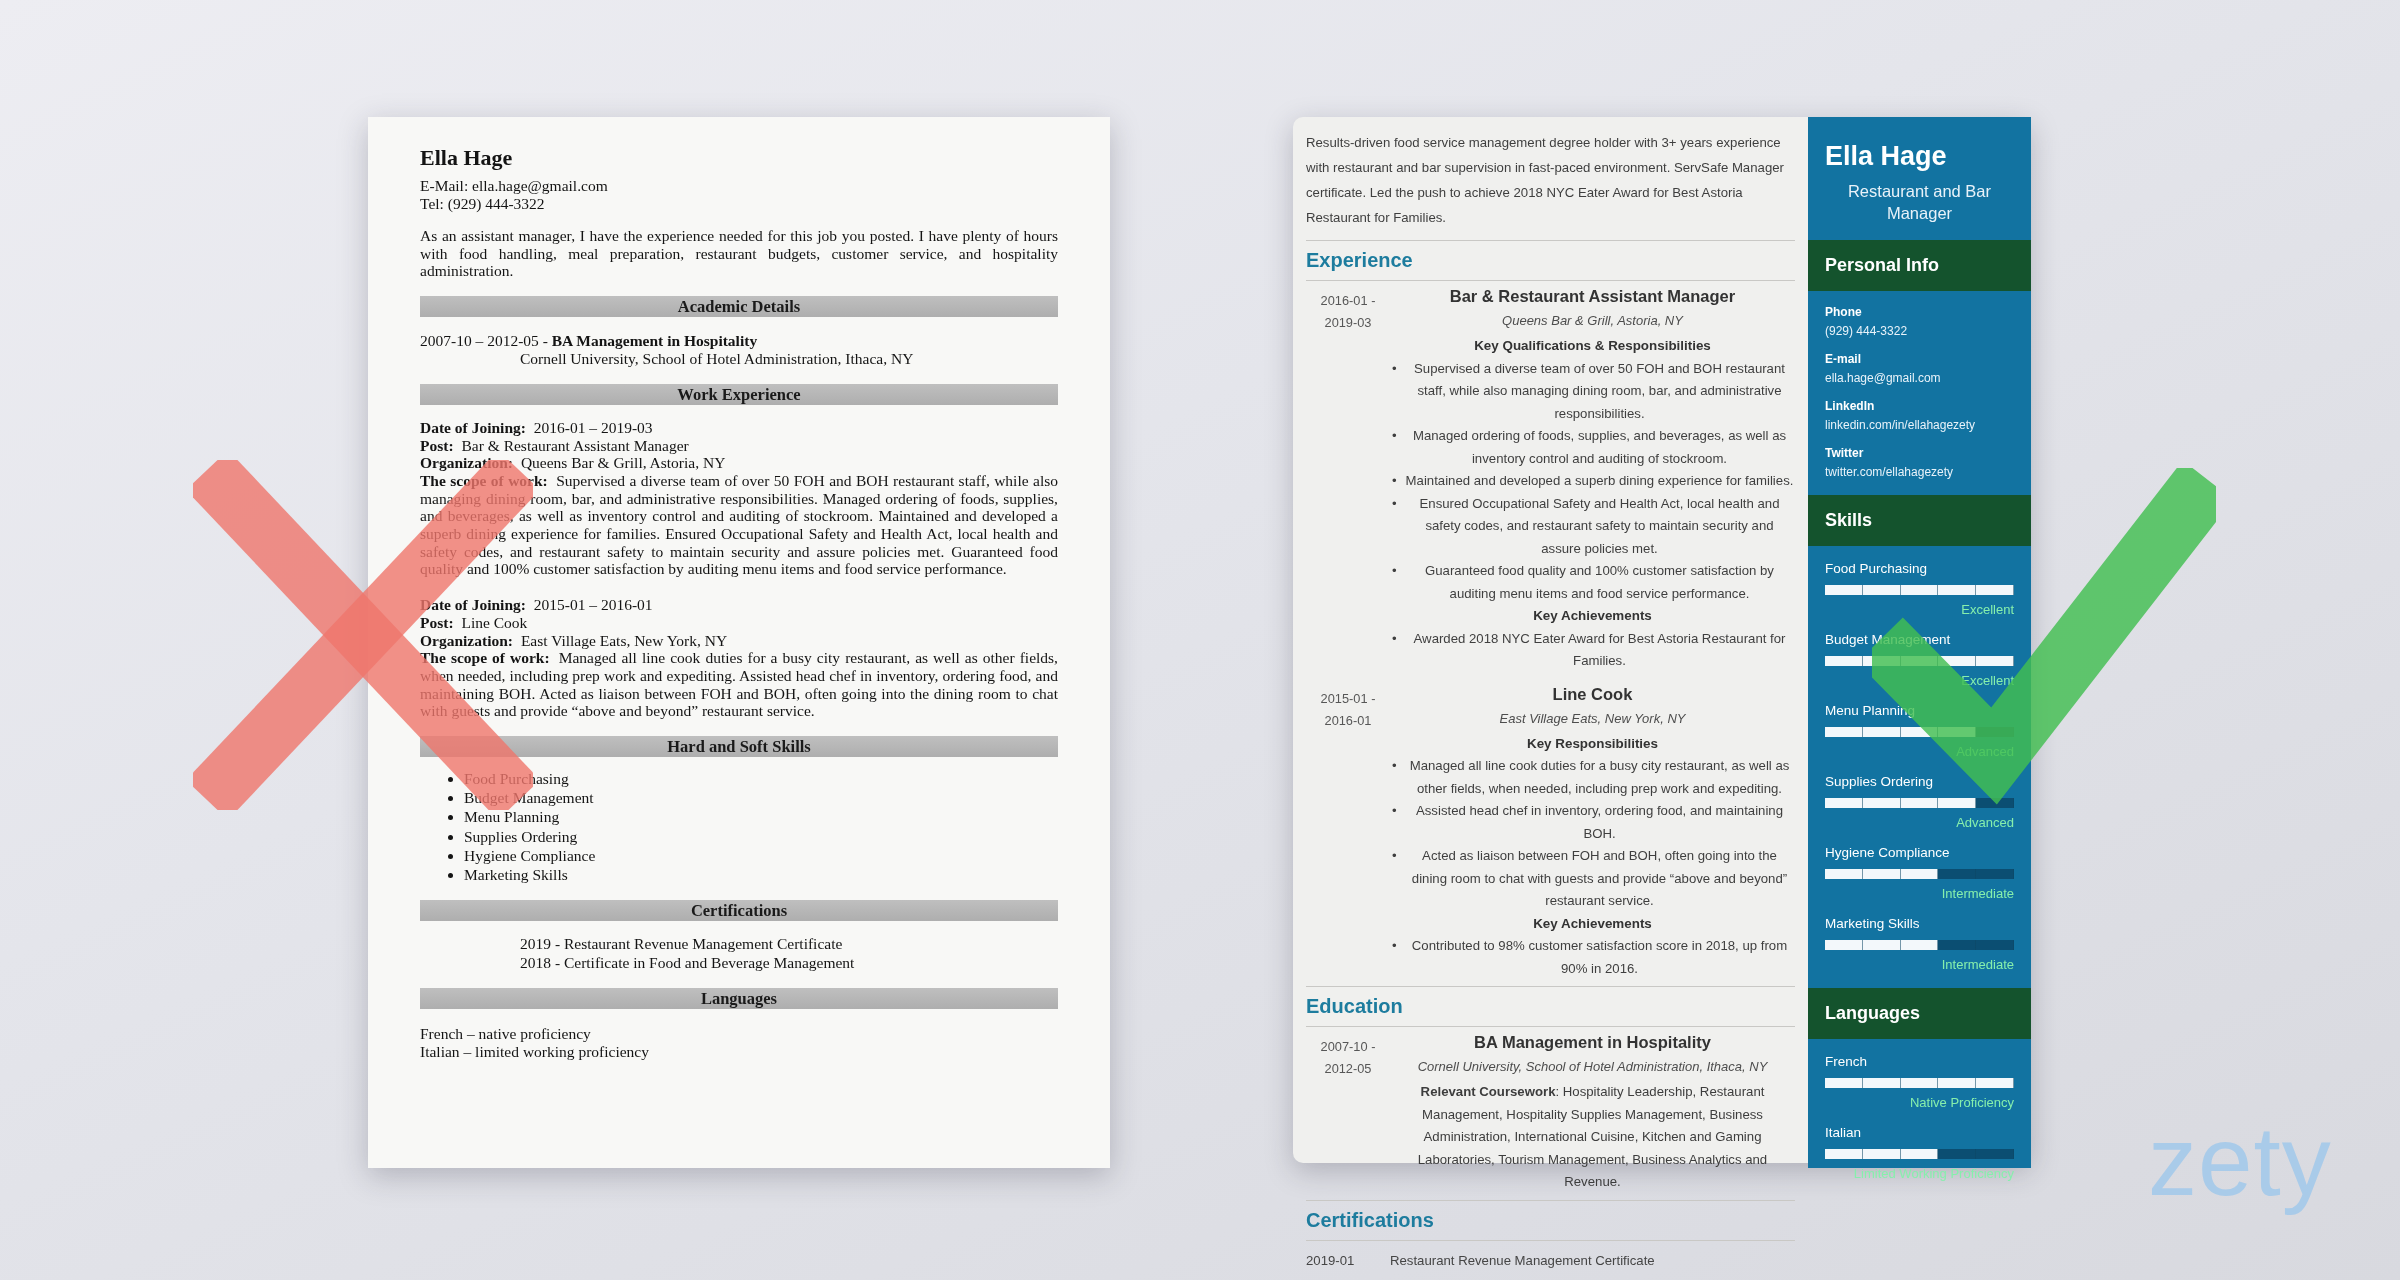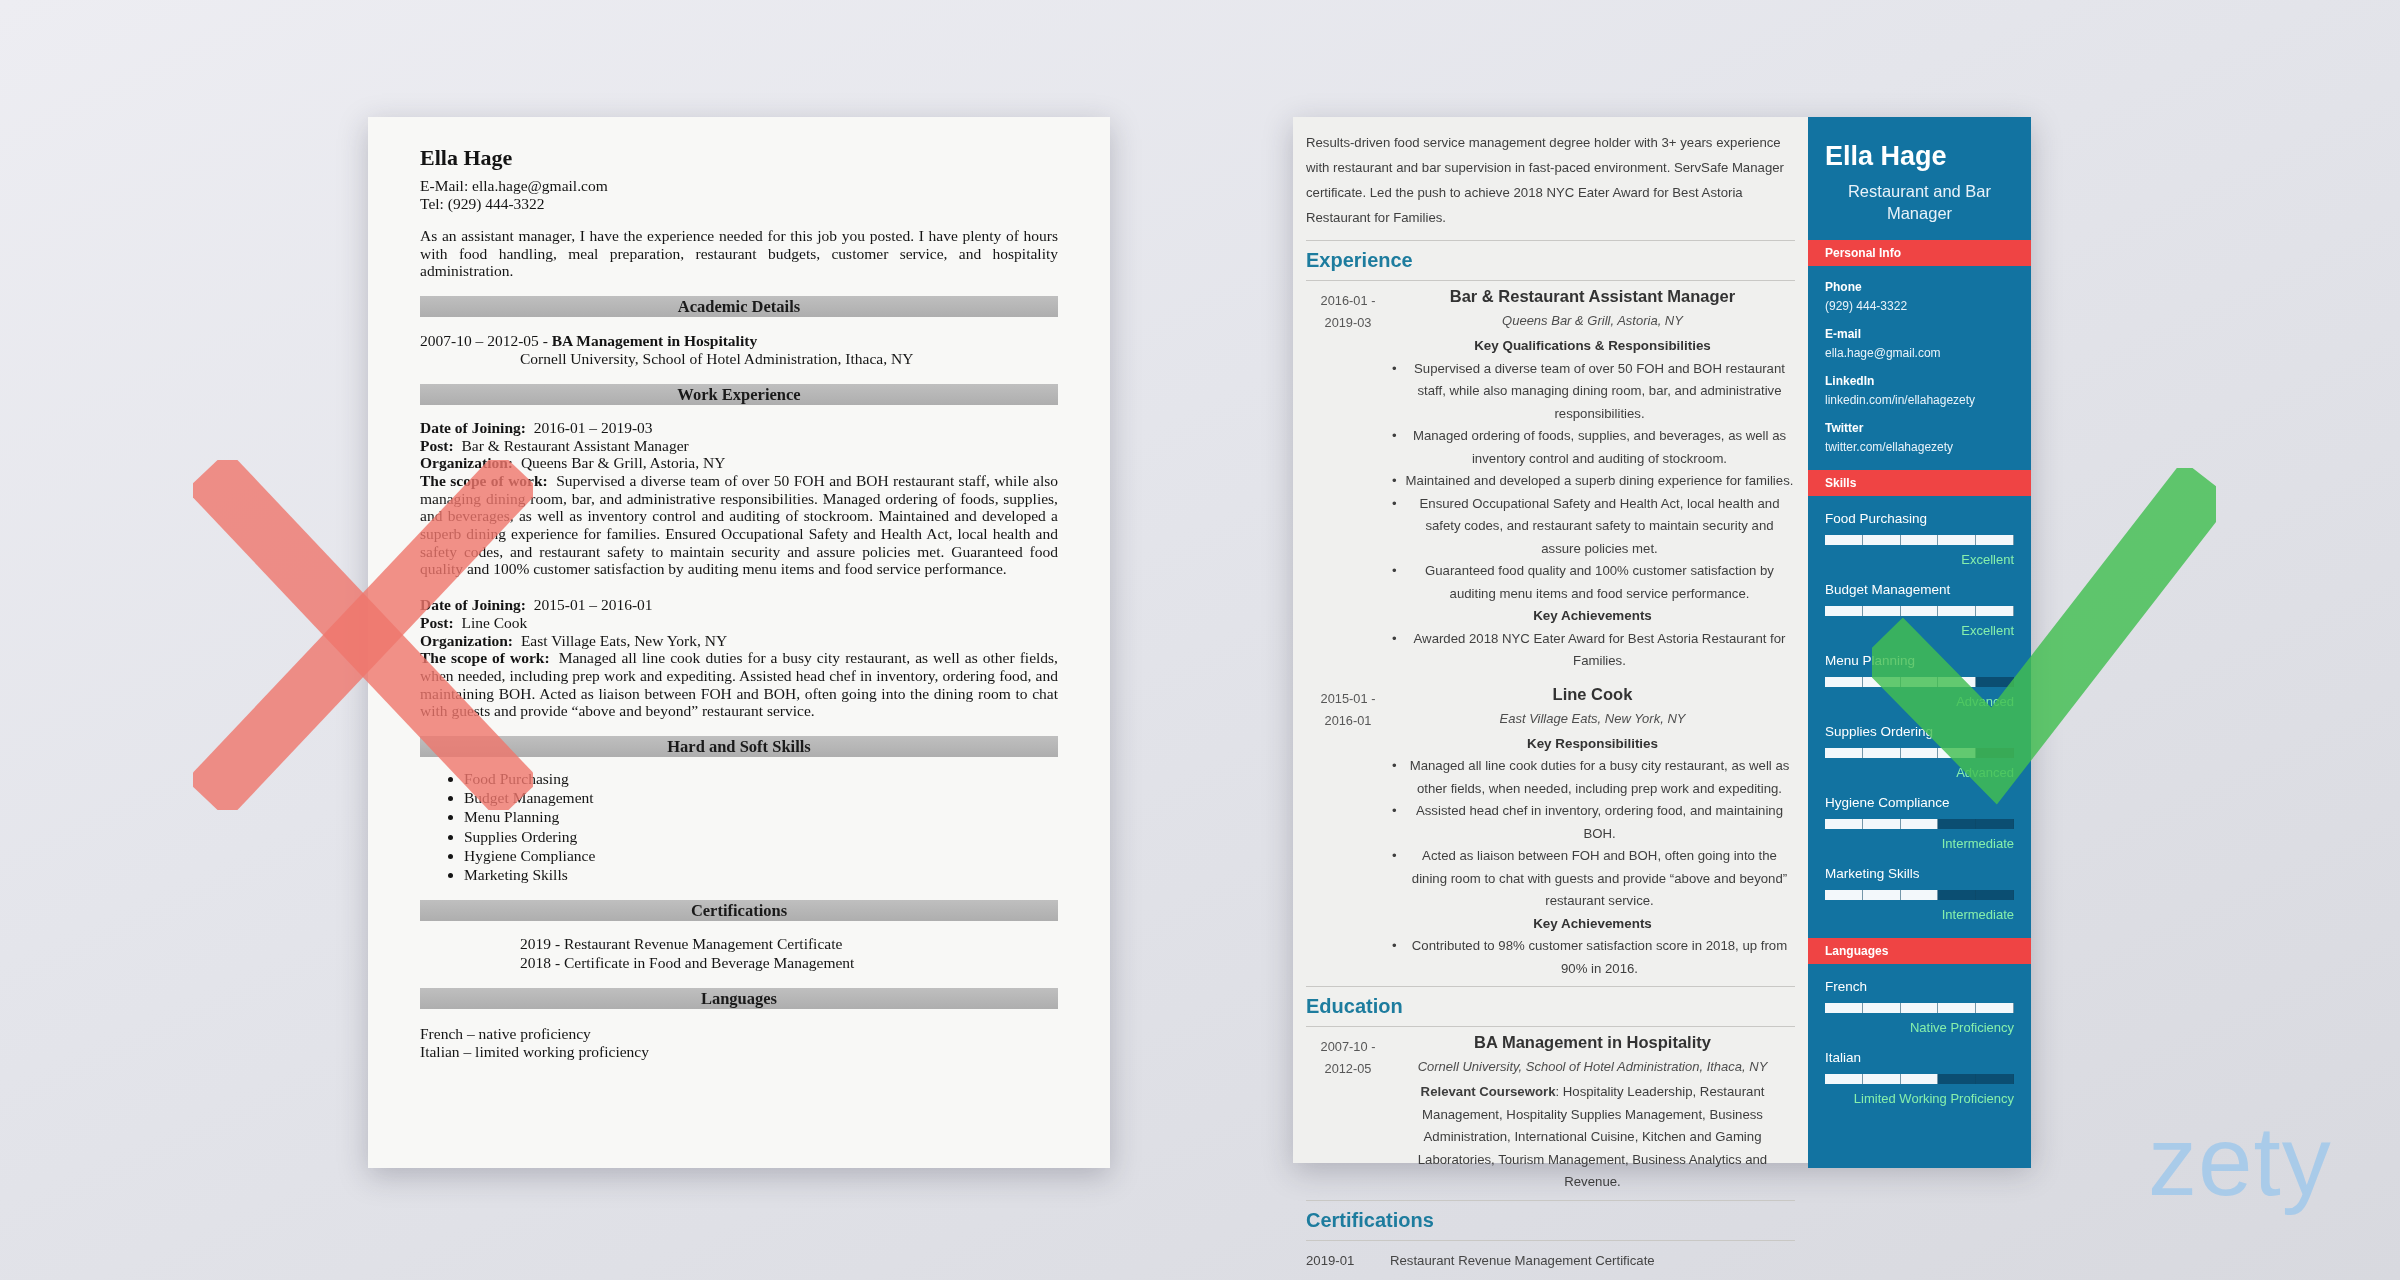--- a/index.html
+++ b/index.html
@@ -33,21 +33,21 @@
   .lr-list{margin:12px 0 0 44px;padding:0;font-size:15.5px;line-height:19.2px;}
   .lr-indent{margin:14px 0 0 100px;font-size:15.5px;line-height:18.5px;}
   .lr-langs{margin-top:16px;font-size:15.5px;line-height:18px;}
 
   
   .x-mark{position:absolute;left:193px;top:460px;}
 
   
   .page-right{
     position:absolute;left:1293px;top:117px;width:738px;height:1046px;
-    box-shadow:0 8px 28px rgba(40,40,60,.25);background:#f0f0ee;
+    box-shadow:0 8px 28px rgba(40,40,60,.25);background:#f0f0ee;border-radius:10px;
   }
   .rr-main{
     position:absolute;left:0;top:0;width:515px;height:1046px;
     padding:13px 13px 0;box-sizing:border-box;color:#3d3d3d;
   }
   .rr-summary{font-size:13.2px;line-height:25px;margin:0 0 10px;color:#3f3f3f;}
   .rr-rule{border:0;border-top:1px solid #c9c8c5;margin:0;}
   .rr-h2{color:#1d7c9e;font-size:20px;font-weight:bold;margin:8px 0;}
   .rr-job{display:grid;grid-template-columns:84px 1fr;padding:5px 0 6px;text-align:center;}
   .rr-dates{font-size:12.8px;color:#575757;line-height:22px;padding-top:4px;}
@@ -60,21 +60,21 @@
   .rr-course{font-size:13.2px;line-height:22.5px;margin:0;}
   .rr-cert-row{display:grid;grid-template-columns:84px 1fr;font-size:13.2px;line-height:28px;color:#454545;padding-top:6px;}
 
   
   .rr-sidebar{
     position:absolute;left:515px;top:0;width:223px;height:1051px;
     background:#1273a1;color:#fff;padding:14px 17px;box-sizing:border-box;
   }
   .sb-name{font-size:27px;font-weight:bold;margin:10px 0 8px;}
   .sb-title{font-size:16.5px;line-height:22px;color:#e8f2f9;margin:0;text-align:center;}
-  .sb-band{margin:16px -17px 0;background:#ef4444;padding:6px 17px;font-size:12px;font-weight:bold;}
+  .sb-band{margin:16px -17px 0;background:#14532d;padding:15px 17px;font-size:18px;font-weight:bold;}
   .sb-label{font-size:12px;font-weight:bold;margin-top:14px;}
   .sb-value{font-size:12px;color:#e9f3fa;margin-top:5px;}
   .sb-skill{margin-top:15px;}
   .sb-skill-name{font-size:13.5px;}
   .sb-bar{margin-top:9px;height:10px;background:#0b4e72;position:relative;}
   .sb-fill{height:100%;background:#f3f8fb;}
   .sb-ticks{position:absolute;inset:0;
     background-image:repeating-linear-gradient(to right,transparent 0,transparent calc(20% - 1px),rgba(12,70,100,.55) calc(20% - 1px),rgba(12,70,100,.55) 20%);}
   .sb-level{text-align:right;font-size:13px;color:#86efac;margin-top:7px;}
 

